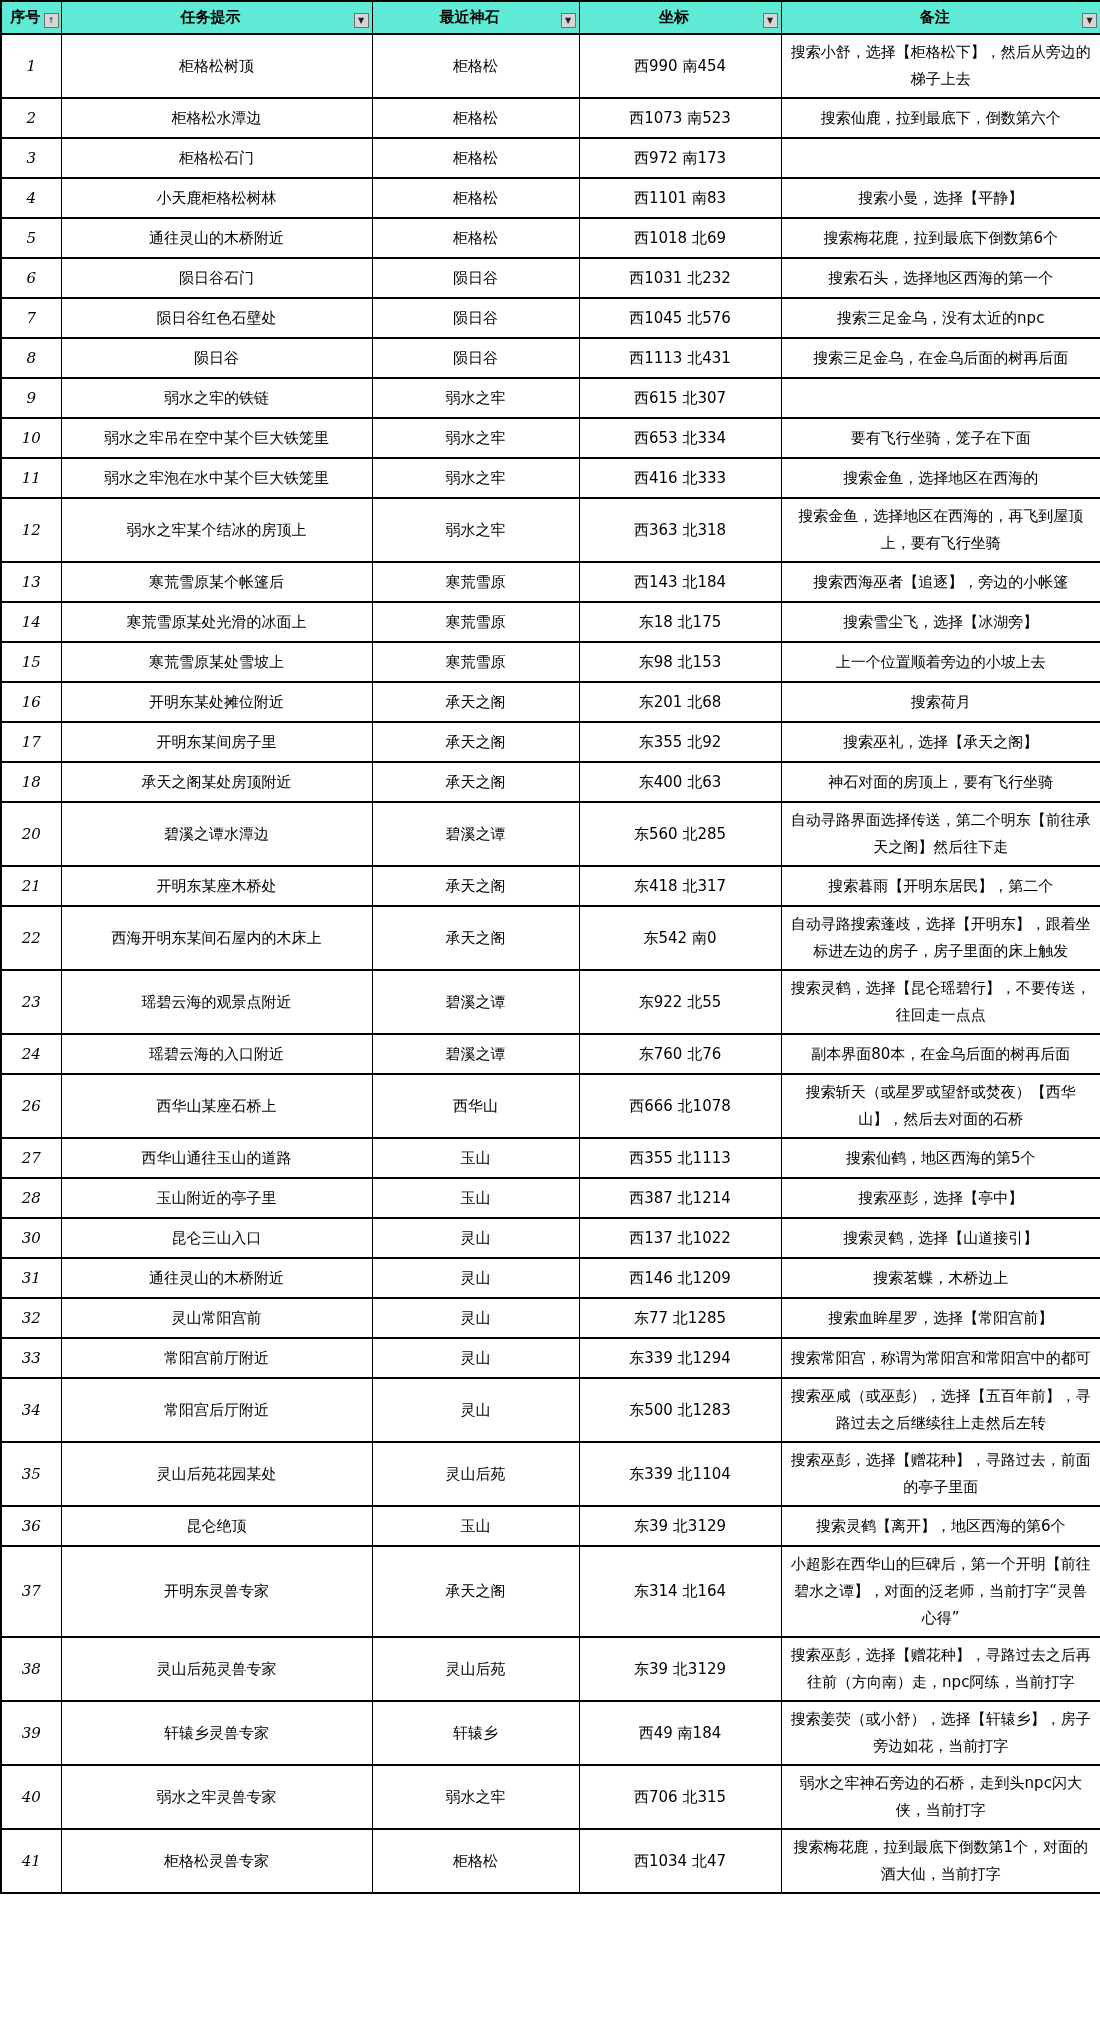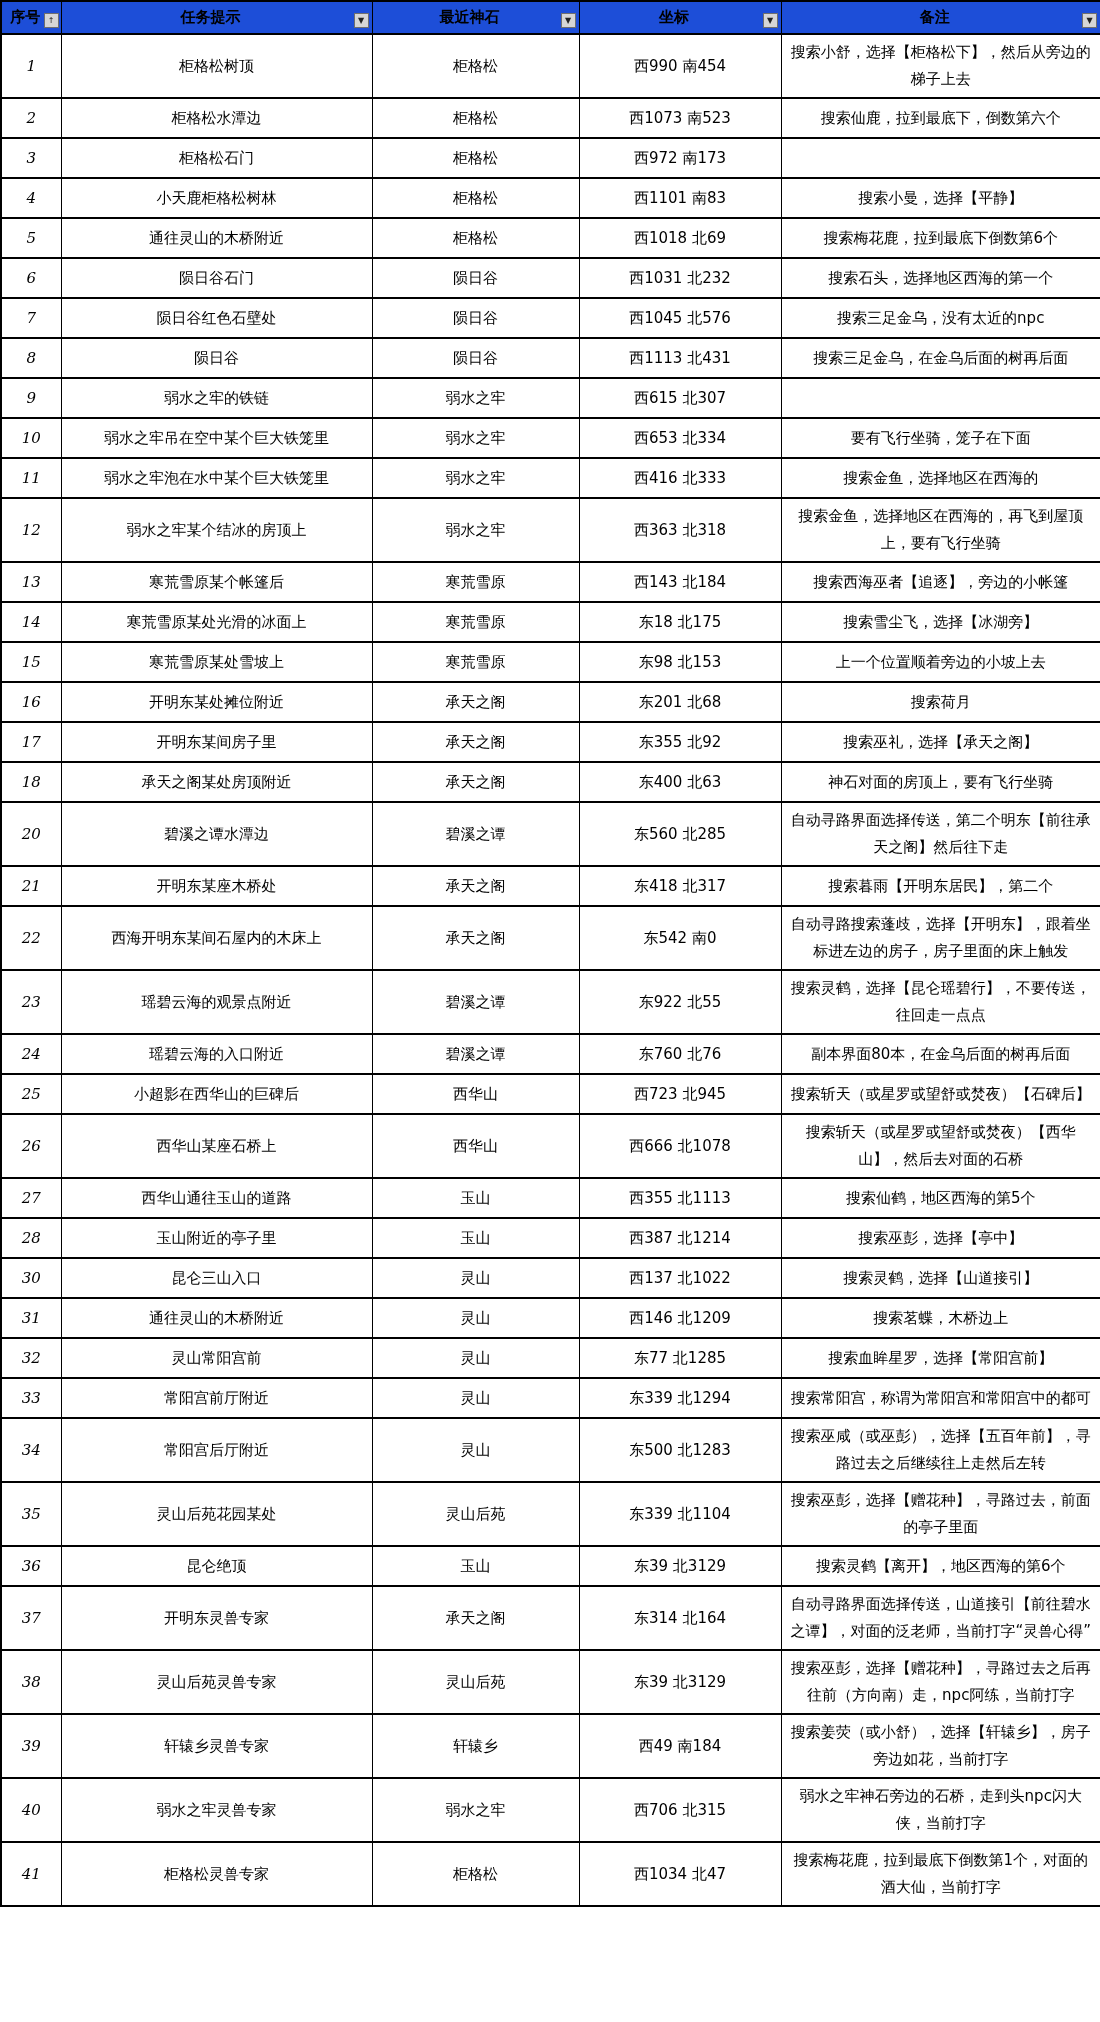--- a/index.html
+++ b/index.html
@@ -17,21 +17,21 @@
     font-size: 15px;
     line-height: 1.8;
     word-break: break-all;
     overflow-wrap: anywhere;
   }
   thead th {
     height: 30px;
     padding: 2px 18px 2px 6px;
     font-weight: 600;
     position: relative;
-    background: #1d4ed8;
+    background: #5eead4;
   }
   td.c-id { font-style: italic; font-family: "DejaVu Serif", serif; }
   td.c-task, td.c-stone, td.c-coord, td.c-note { min-height: 28px; }
   tbody tr { min-height: 34px; }
   tbody td { height: 40px; }
   .filter-btn {
     position: absolute;
     right: 3px;
     bottom: 5px;
     width: 15px;
@@ -264,27 +264,20 @@
   </tr>
 
   <tr>
     <td class="c-id">24</td>
     <td class="c-task">瑶碧云海的入口附近</td>
     <td class="c-stone">碧溪之谭</td>
     <td class="c-coord">东760 北76</td>
     <td class="c-note">副本界面80本，在金乌后面的树再后面</td>
   </tr>
 
-  <tr>
-    <td class="c-id">25</td>
-    <td class="c-task">小超影在西华山的巨碑后</td>
-    <td class="c-stone">西华山</td>
-    <td class="c-coord">西723 北945</td>
-    <td class="c-note">搜索斩天（或星罗或望舒或焚夜）【石碑后】</td>
-  </tr>
 
   <tr>
     <td class="c-id">26</td>
     <td class="c-task">西华山某座石桥上</td>
     <td class="c-stone">西华山</td>
     <td class="c-coord">西666 北1078</td>
     <td class="c-note">搜索斩天（或星罗或望舒或焚夜）【西华山】，然后去对面的石桥</td>
   </tr>
 
   <tr>
@@ -358,21 +351,21 @@
     <td class="c-stone">玉山</td>
     <td class="c-coord">东39 北3129</td>
     <td class="c-note">搜索灵鹤【离开】，地区西海的第6个</td>
   </tr>
 
   <tr>
     <td class="c-id">37</td>
     <td class="c-task">开明东灵兽专家</td>
     <td class="c-stone">承天之阁</td>
     <td class="c-coord">东314 北164</td>
-    <td class="c-note">自动寻路界面选择传送，山道接引【前往碧水之谭】，对面的泛老师，当前打字“灵兽心得”</td>
+    <td class="c-note">小超影在西华山的巨碑后，第一个开明【前往碧水之谭】，对面的泛老师，当前打字“灵兽心得”</td>
   </tr>
 
   <tr>
     <td class="c-id">38</td>
     <td class="c-task">灵山后苑灵兽专家</td>
     <td class="c-stone">灵山后苑</td>
     <td class="c-coord">东39 北3129</td>
     <td class="c-note">搜索巫彭，选择【赠花种】，寻路过去之后再往前（方向南）走，npc阿练，当前打字</td>
   </tr>
 

